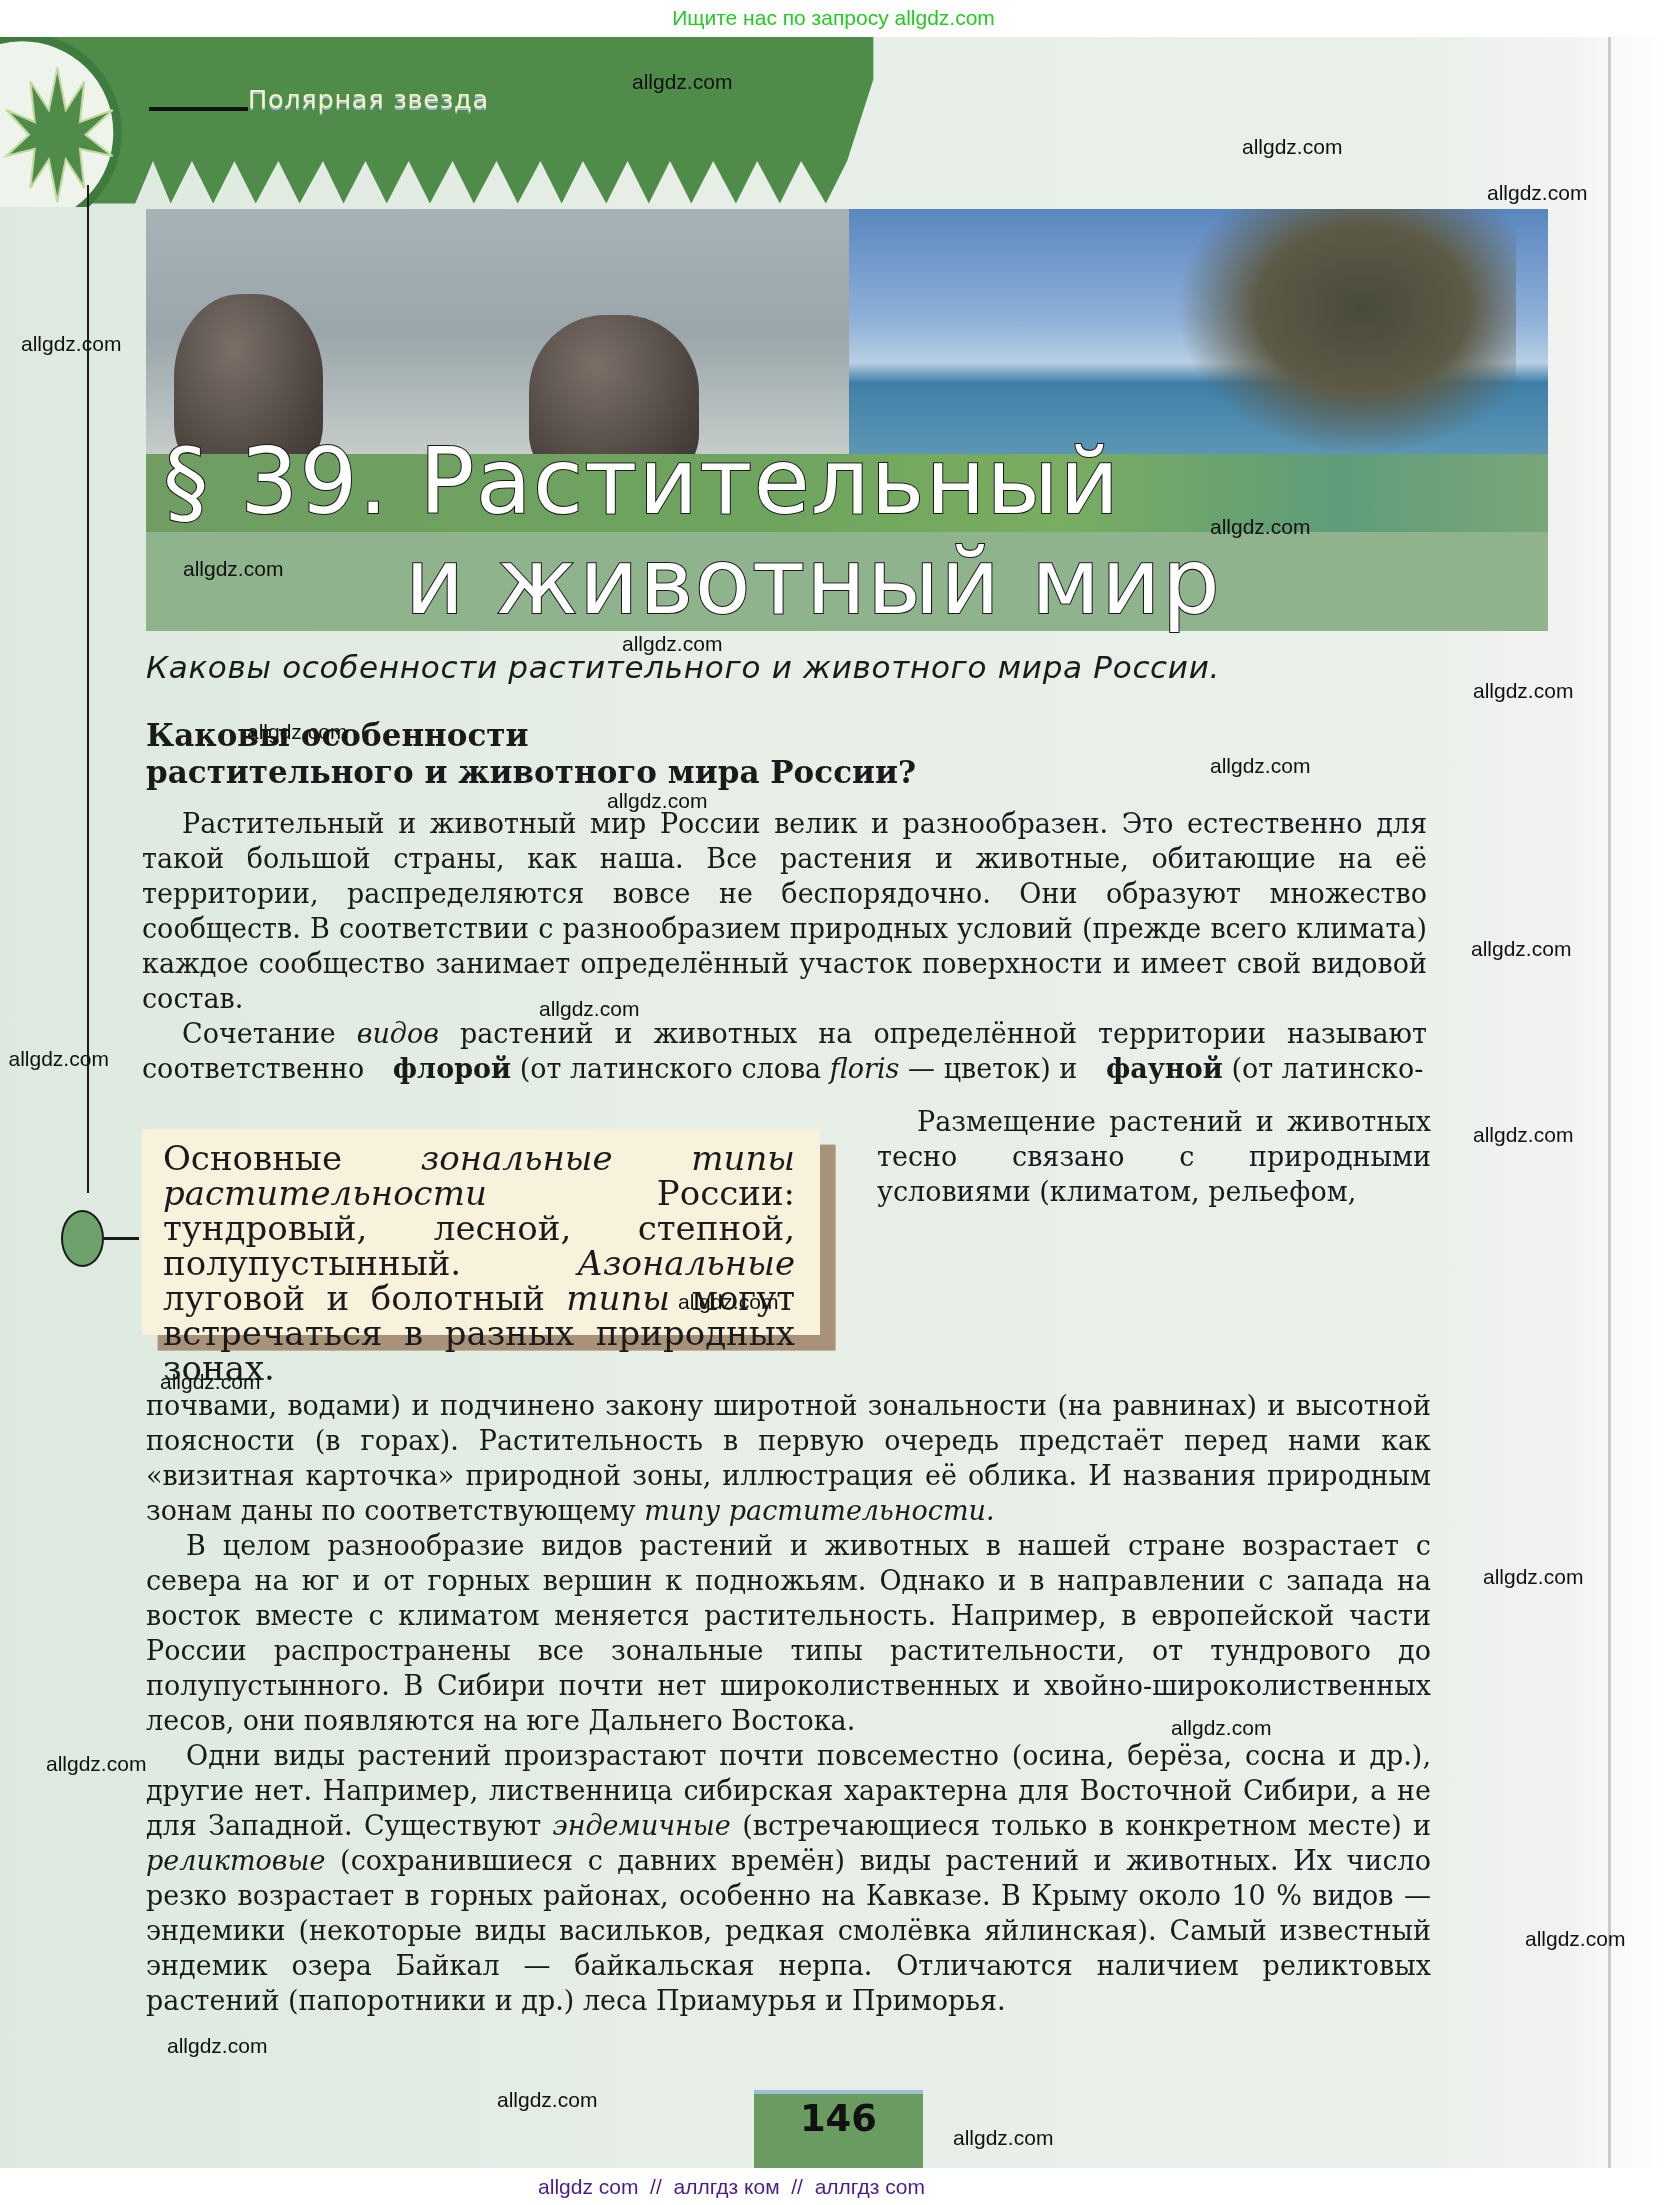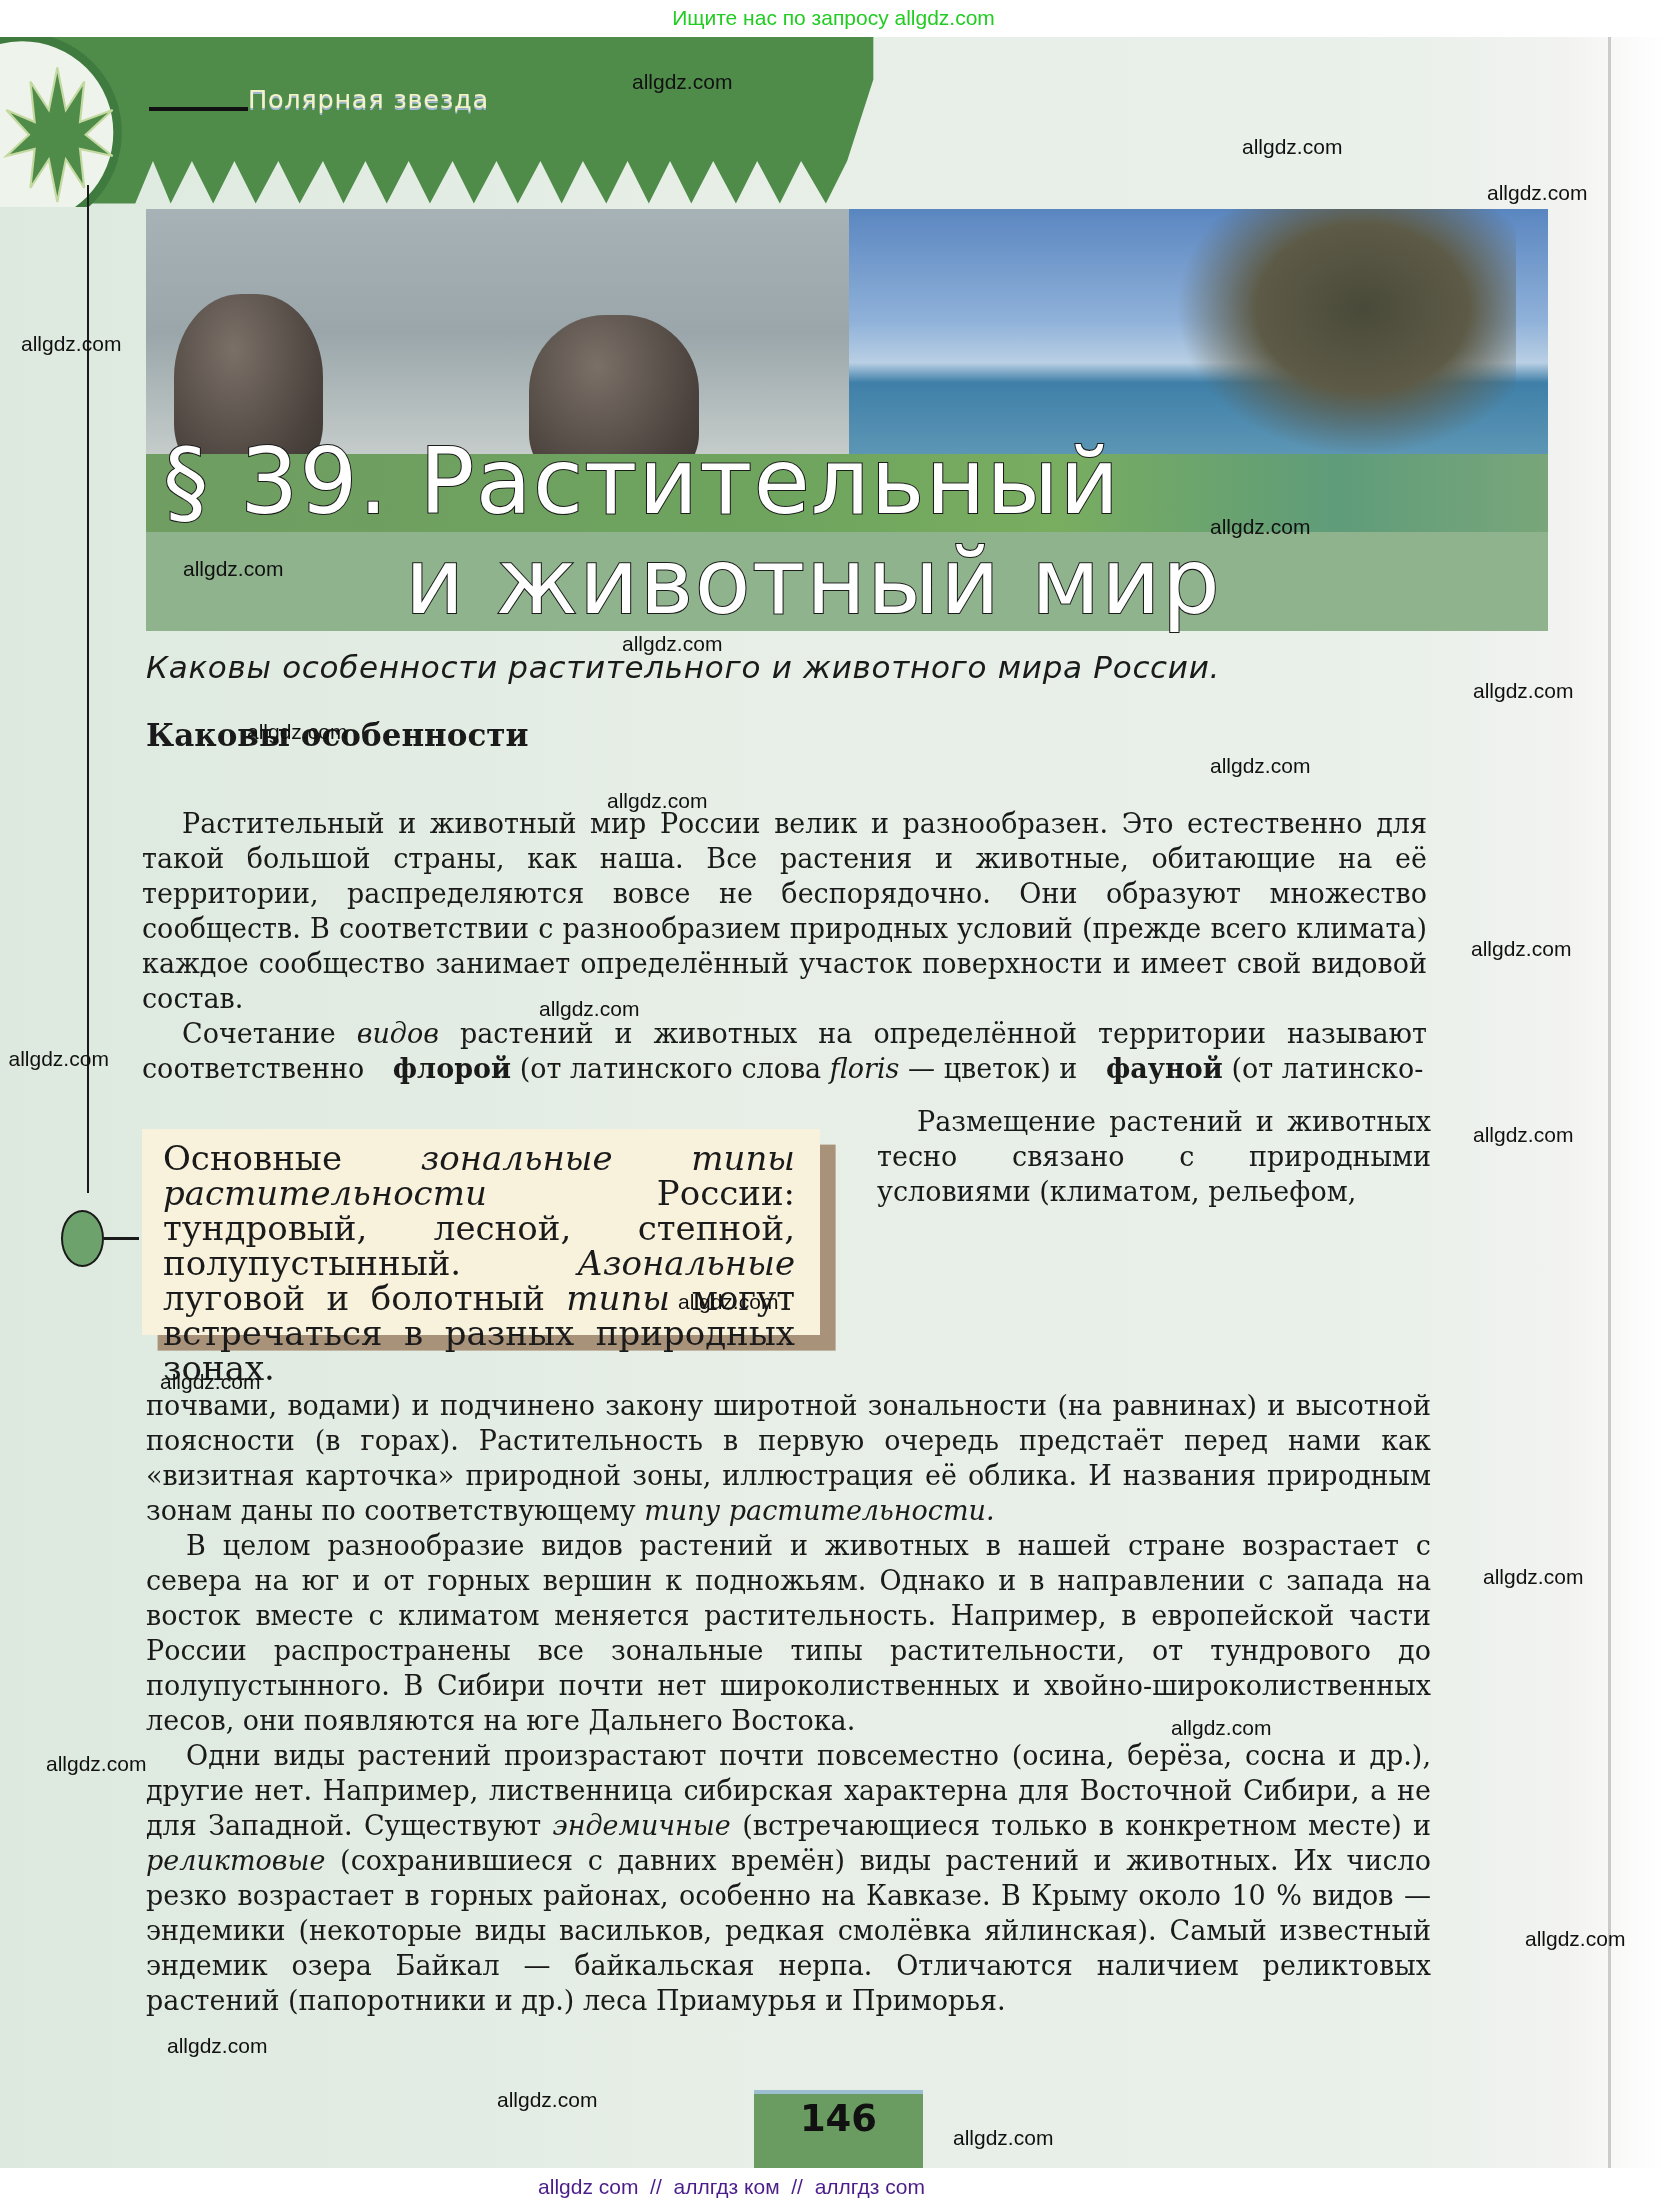--- a/index.html
+++ b/index.html
@@ -159,20 +159,21 @@
 <div class="title-band">
   <div class="hill"></div>
 </div>
 <div class="title-line1">§ 39. Растительный</div>
 <div class="title-line2">и животный мир</div>
 
 <div class="subtitle">Каковы особенности растительного и животного мира России.</div>
 
 <div class="heading">
   <div>Каковы особенности</div>
+  <div>растительного и животного мира России?</div>
 </div>
 
 <div class="para" style="left:142px; top:806px; width:1285px;">
   <p>Растительный и животный мир России велик и разнообразен. Это естественно для такой большой страны, как наша. Все растения и животные, обитающие на её территории, распределяются вовсе не беспорядочно. Они образуют множество сообществ. В соответствии с разнообразием природных условий (прежде всего климата) каждое сообщество занимает определённый участок поверхности и имеет свой видовой состав.</p>
   <p><span>Сочетание </span><i>видов</i><span> растений и животных на определённой территории называют соответственно </span><b>флорой</b><span> (от латинского слова </span><i>floris</i><span> — цветок) и </span><b>фауной</b><span> (от латинско-</span></p>
 </div>
 
 <div class="sidebar-box"></div>
 <div class="sidebar-text"><span>Основные </span><i>зональные типы растительности</i><span> России: тундровый, лесной, степной, полупустынный. </span><i>Азональные</i><span> луговой и болотный </span><i>типы</i><span> могут встречаться в разных природных зонах.</span></div>
 <div class="marker"></div>

